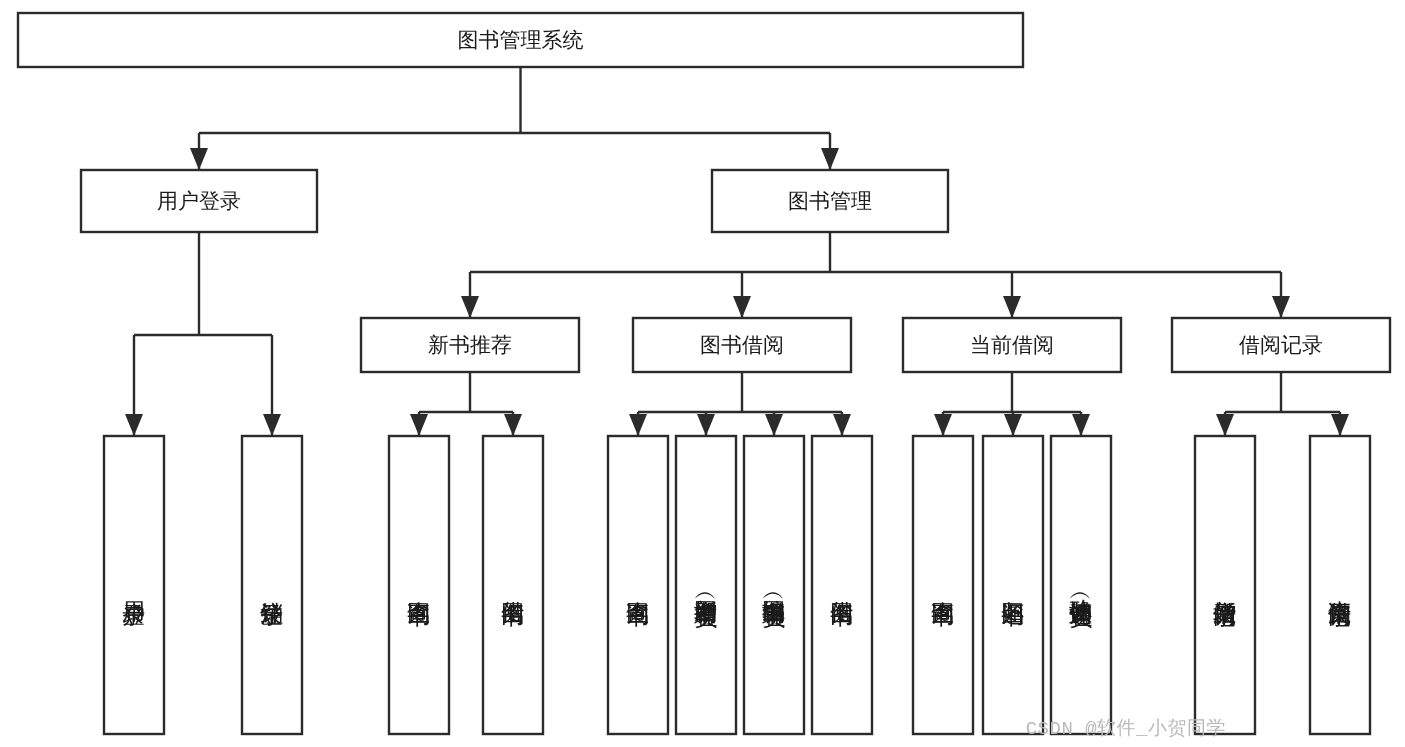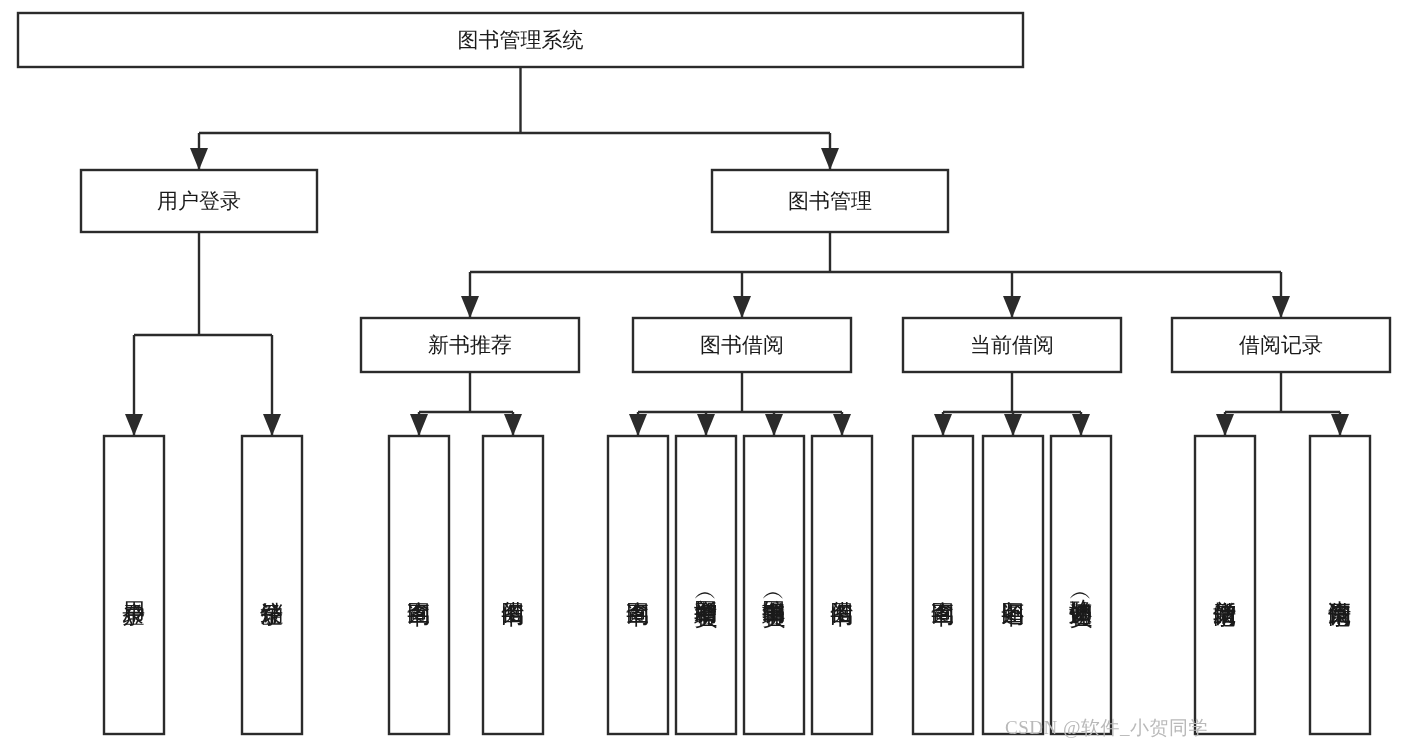--- a/index.html
+++ b/index.html
@@ -59,23 +59,23 @@
     letter-spacing: 1px;
     display: flex;
     align-items: center;
     justify-content: center;
     text-align: center;
     white-space: nowrap;
     pointer-events: none;
   }
   .watermark {
     position: absolute;
-    right: 32px;
+    right: 14px;
     bottom: 6px;
-    font-family: Liberation Serif, serif;
+    font-family: Liberation Mono, monospace;
     font-size: 19px;
     color: #b9b9b9;
     letter-spacing: 0.5px;
     white-space: nowrap;
   }
 </style>
 </head>
 <body>
 
 <div id="diagram-root">

